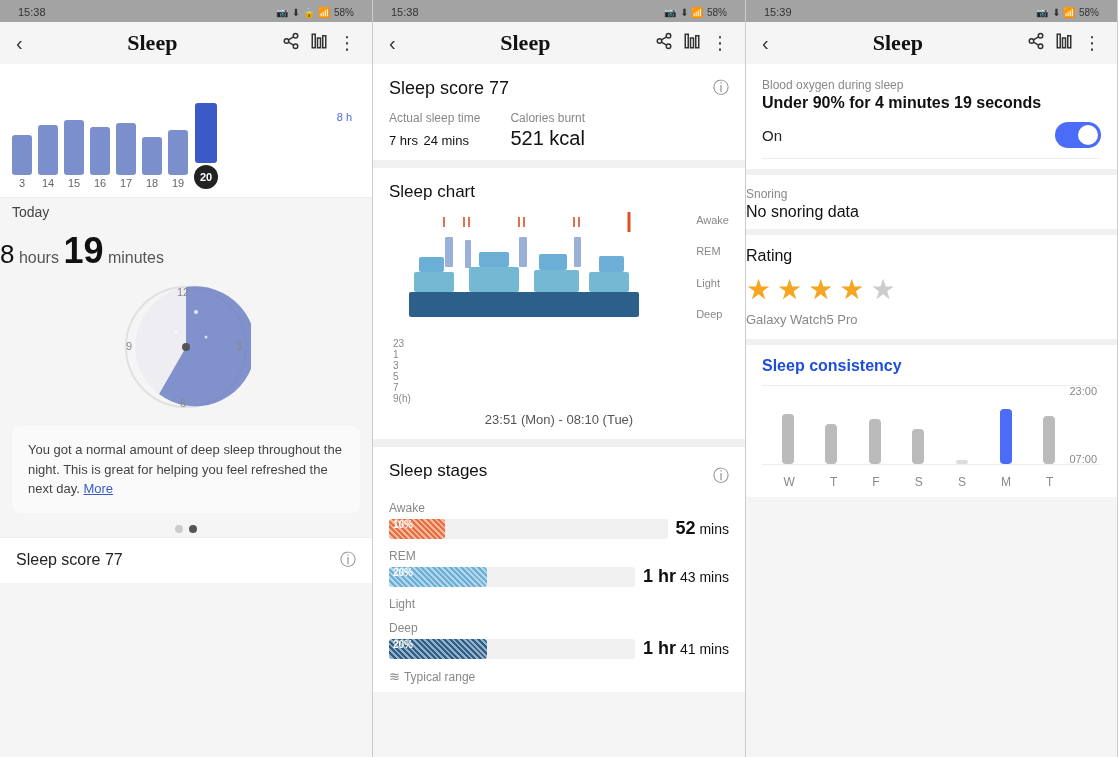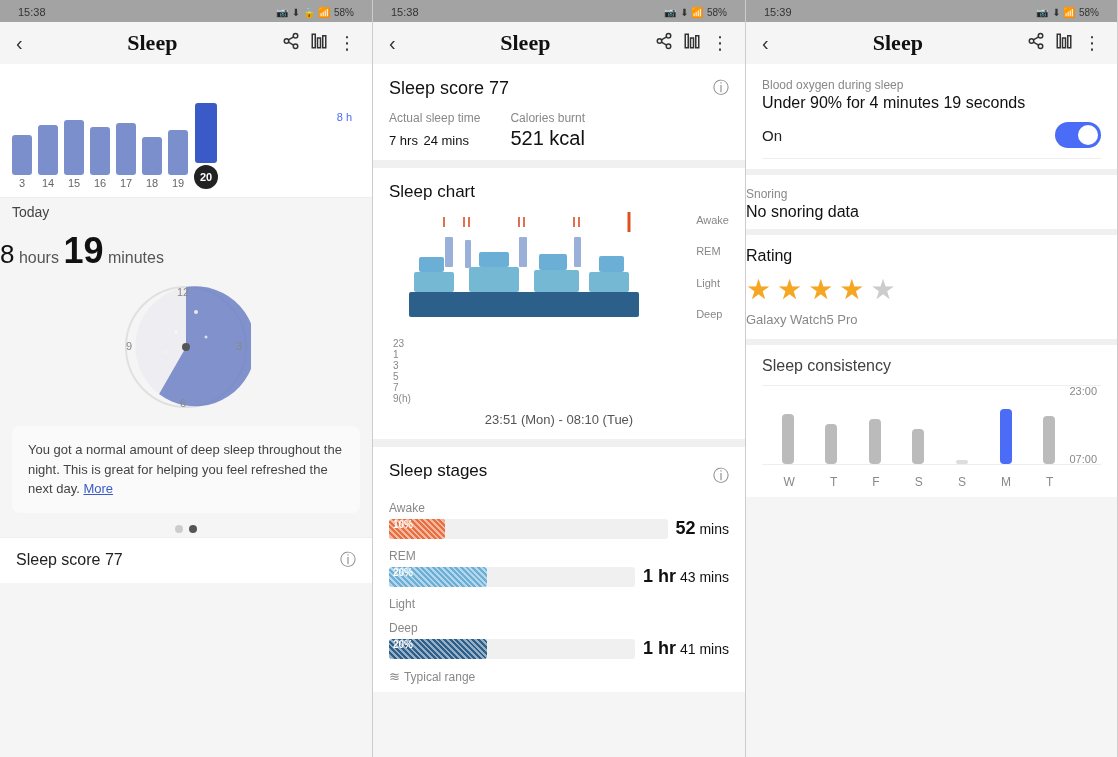--- a/index.html
+++ b/index.html
@@ -221,21 +221,21 @@
     .typical-range { font-size: 12px; color: #888; margin-top: 8px; display: flex; align-items: center; gap: 4px; }
     .typical-range-icon { font-size: 13px; }
 
     
     .p3-section {
       background: #fff;
       padding: 14px 16px 10px;
       border-bottom: 6px solid #f0f0f0;
     }
     .p3-spo2-label { font-size: 12px; color: #888; margin-bottom: 2px; }
-    .p3-spo2-val { font-size: 16px; font-weight: 400; color: #111; }
+    .p3-spo2-val { font-size: 16px; font-weight: 700; color: #111; }
     .p3-toggle-row {
       display: flex;
       justify-content: space-between;
       align-items: center;
       padding: 10px 0;
       border-bottom: 1px solid #eee;
     }
     .p3-toggle-label { font-size: 15px; color: #222; }
     .toggle-switch {
       width: 46px;
@@ -280,21 +280,21 @@
     .star.empty { color: #ccc; }
     .p3-device-label {
       font-size: 13px;
       color: #888;
       padding: 6px 0 2px;
     }
     .p3-consistency-section {
       background: #fff;
       padding: 12px 16px 8px;
     }
-    .p3-consistency-title { font-size: 16px; font-weight: 400; color: #404040; margin-bottom: 10px; }
+    .p3-consistency-title { font-size: 16px; font-weight: 700; color: #1d4ed8; margin-bottom: 10px; }
 
     
     .hatch-bar {
       background: repeating-linear-gradient(
         45deg,
         transparent,
         transparent 2px,
         rgba(255,255,255,0.5) 2px,
         rgba(255,255,255,0.5) 4px
       );

